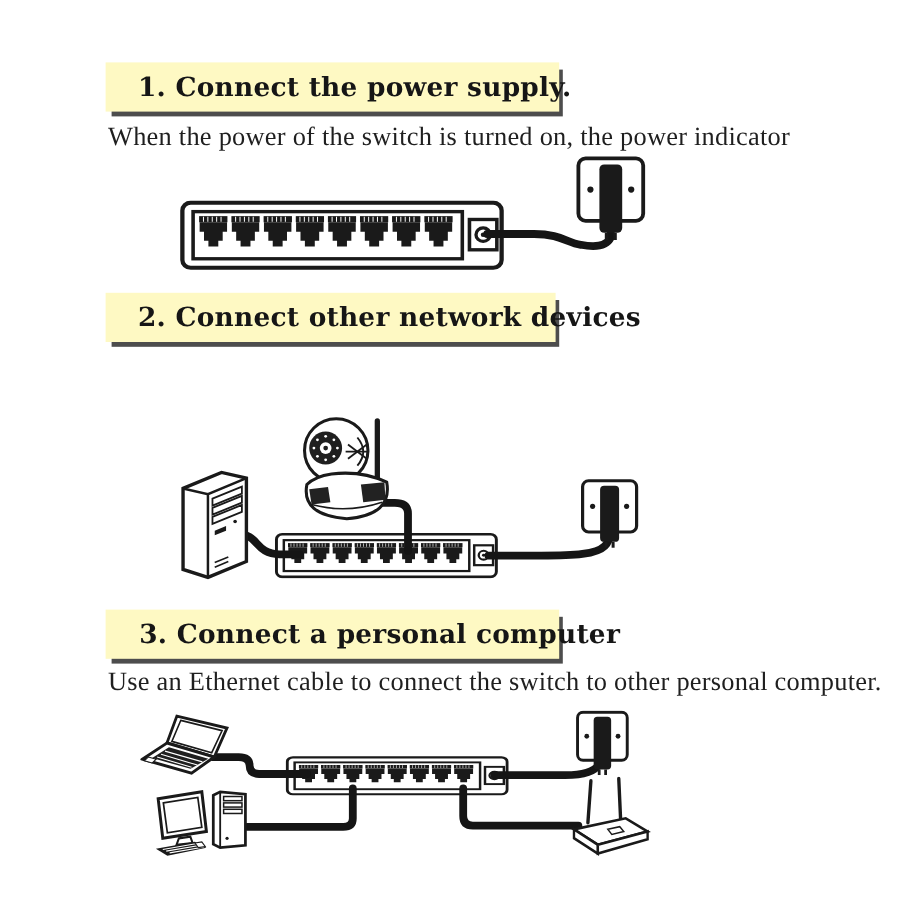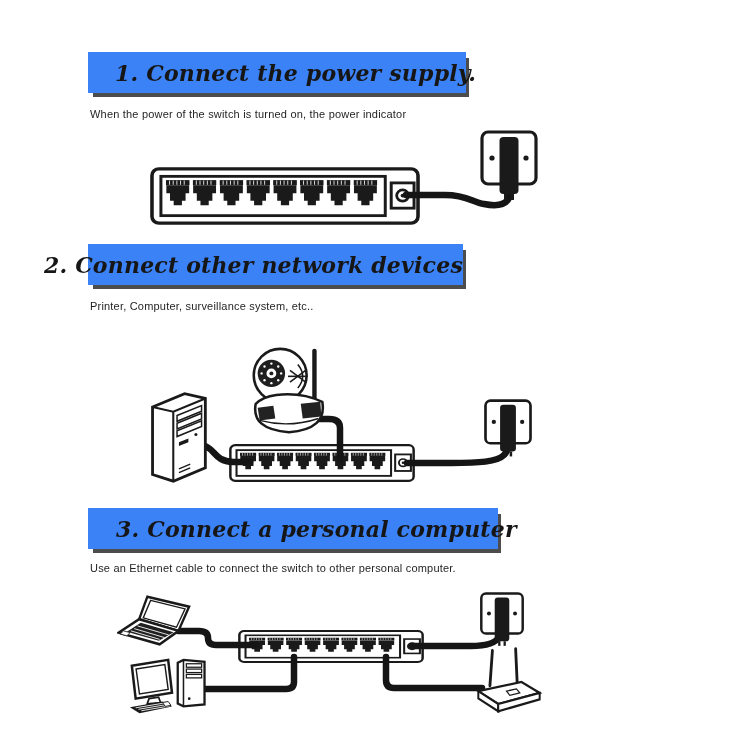--- a/index.html
+++ b/index.html
@@ -1,23 +1,23 @@
 <!DOCTYPE html>
 <html><head>
 <meta charset="utf-8">
 <style>
   html,body{margin:0;padding:0;background:#ffffff;}
   .sheet{position:relative;width:750px;height:750px;background:#ffffff;overflow:hidden;
          font-family:"Liberation Sans",sans-serif;}
-  .bar{position:absolute;height:41px;background:#3b82f6;
+  .bar{position:absolute;height:41px;background:#fef9c3;
        box-shadow:4px 5px 0 -1px #4d4d4d;
-       display:flex;align-items:center;padding-left:27px;box-sizing:border-box;font-style:italic;}
+       display:flex;align-items:center;padding-left:27px;box-sizing:border-box;}
   .bar-text{font-family:"DejaVu Serif",serif;font-weight:700;font-size:22px;
             color:#161616;letter-spacing:.2px;white-space:nowrap;}
-  .para{position:absolute;color:#1f1f1f;font-size:11px;letter-spacing:.2px;}
+  .para{position:absolute;color:#1f1f1f;font-size:22px;letter-spacing:.2px;font-family:Liberation Serif, serif;}
   .pline{display:block;line-height:28px;white-space:nowrap;}
   .illus{position:absolute;}
   .cable{fill:none;stroke:#151515;stroke-width:6.5;stroke-linecap:round;stroke-linejoin:round;}
   .defs{position:absolute;width:0;height:0;}
 </style>
 </head>
 <body>
 
 <div class="sheet">
 
@@ -161,25 +161,24 @@
         <use href="#switch8" x="55" y="49" width="270" height="58"></use>
       </g>
       <path class="cable" d="M311,77 H350 C372,77 377,84 389,86 C399,88 410,88 414,80 L414,76"></path>
       <g>
         <use href="#outlet" x="384" y="12" width="60" height="78"></use>
       </g>
     </svg>
   </section>
 
   <section>
-    <div class="bar" style="left:88px;top:244px;width:375px;justify-content:flex-end;">
+    <div class="bar" style="left:88px;top:244px;width:375px;">
       <span class="bar-text">2. Connect other network devices</span>
     </div>
     <div class="para" style="left:90px;top:292px;">
-      <span class="pline">Printer, Computer, surveillance system, etc..</span>
     </div>
     <svg class="illus" style="left:95px;top:333px;" width="460" height="167" viewBox="0 0 460 167">
       <g>
         <use href="#switch8" x="134" y="111" width="186" height="38"></use>
       </g>
       <path class="cable" d="M102,112 C122,112 116,128 138,129 L155,129"></path>
       <path class="cable" d="M218,86 H234 Q245,86 245,95 L245,126"></path>
       <path class="cable" d="M312,130 H356 C384,130 402,129 409,122 Q413,118 413,112"></path>
       <g>
         <use href="#tower" x="50" y="55" width="66" height="97"></use>
@@ -187,21 +186,21 @@
       <g>
         <use href="#ipcam" x="148" y="10" width="92" height="100"></use>
       </g>
       <g>
         <use href="#outlet" x="388" y="66" width="50" height="64"></use>
       </g>
     </svg>
   </section>
 
   <section>
-    <div class="bar" style="left:88px;top:508px;width:410px;padding-left:28px;">
+    <div class="bar" style="left:88px;top:508px;width:378px;padding-left:28px;">
       <span class="bar-text">3. Connect a personal computer</span>
     </div>
     <div class="para" style="left:90px;top:554px;">
       <span class="pline">Use an Ethernet cable to connect the switch to other personal computer.</span>
     </div>
     <svg class="illus" style="left:95px;top:583px;" width="470" height="167" viewBox="0 0 470 167">
       <g>
         <use href="#switch8" x="143" y="47" width="186" height="33"></use>
       </g>
       <path class="cable" d="M83,48 H104 Q113,48 113,55 Q113,62 121,62 L161,62"></path>

